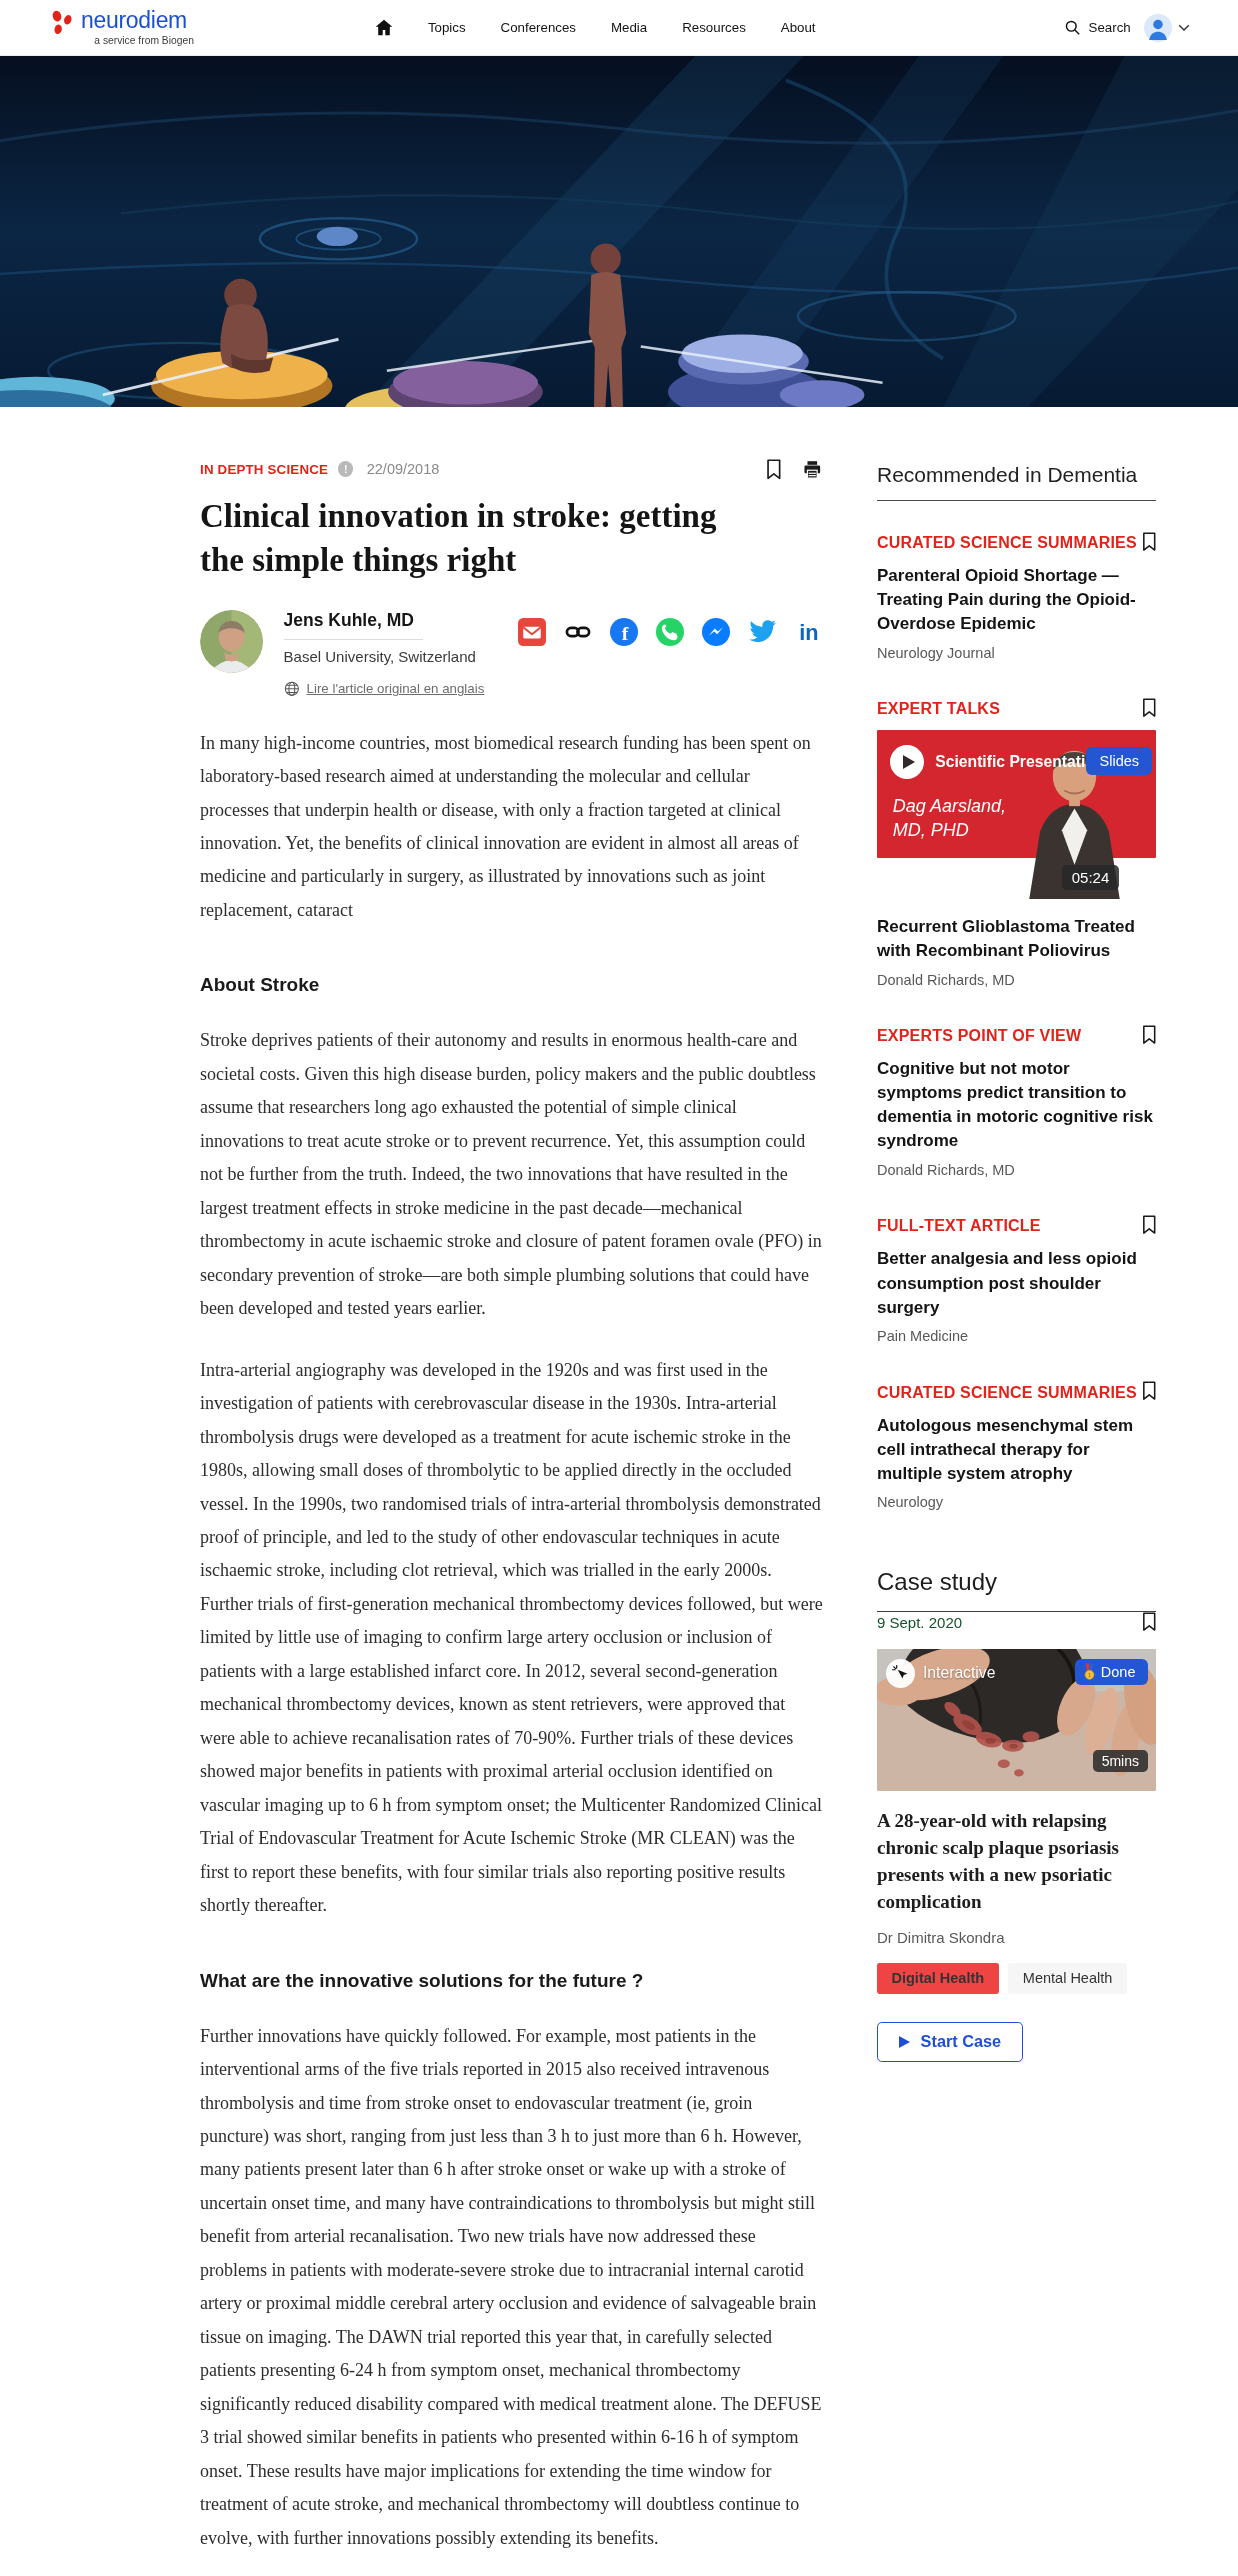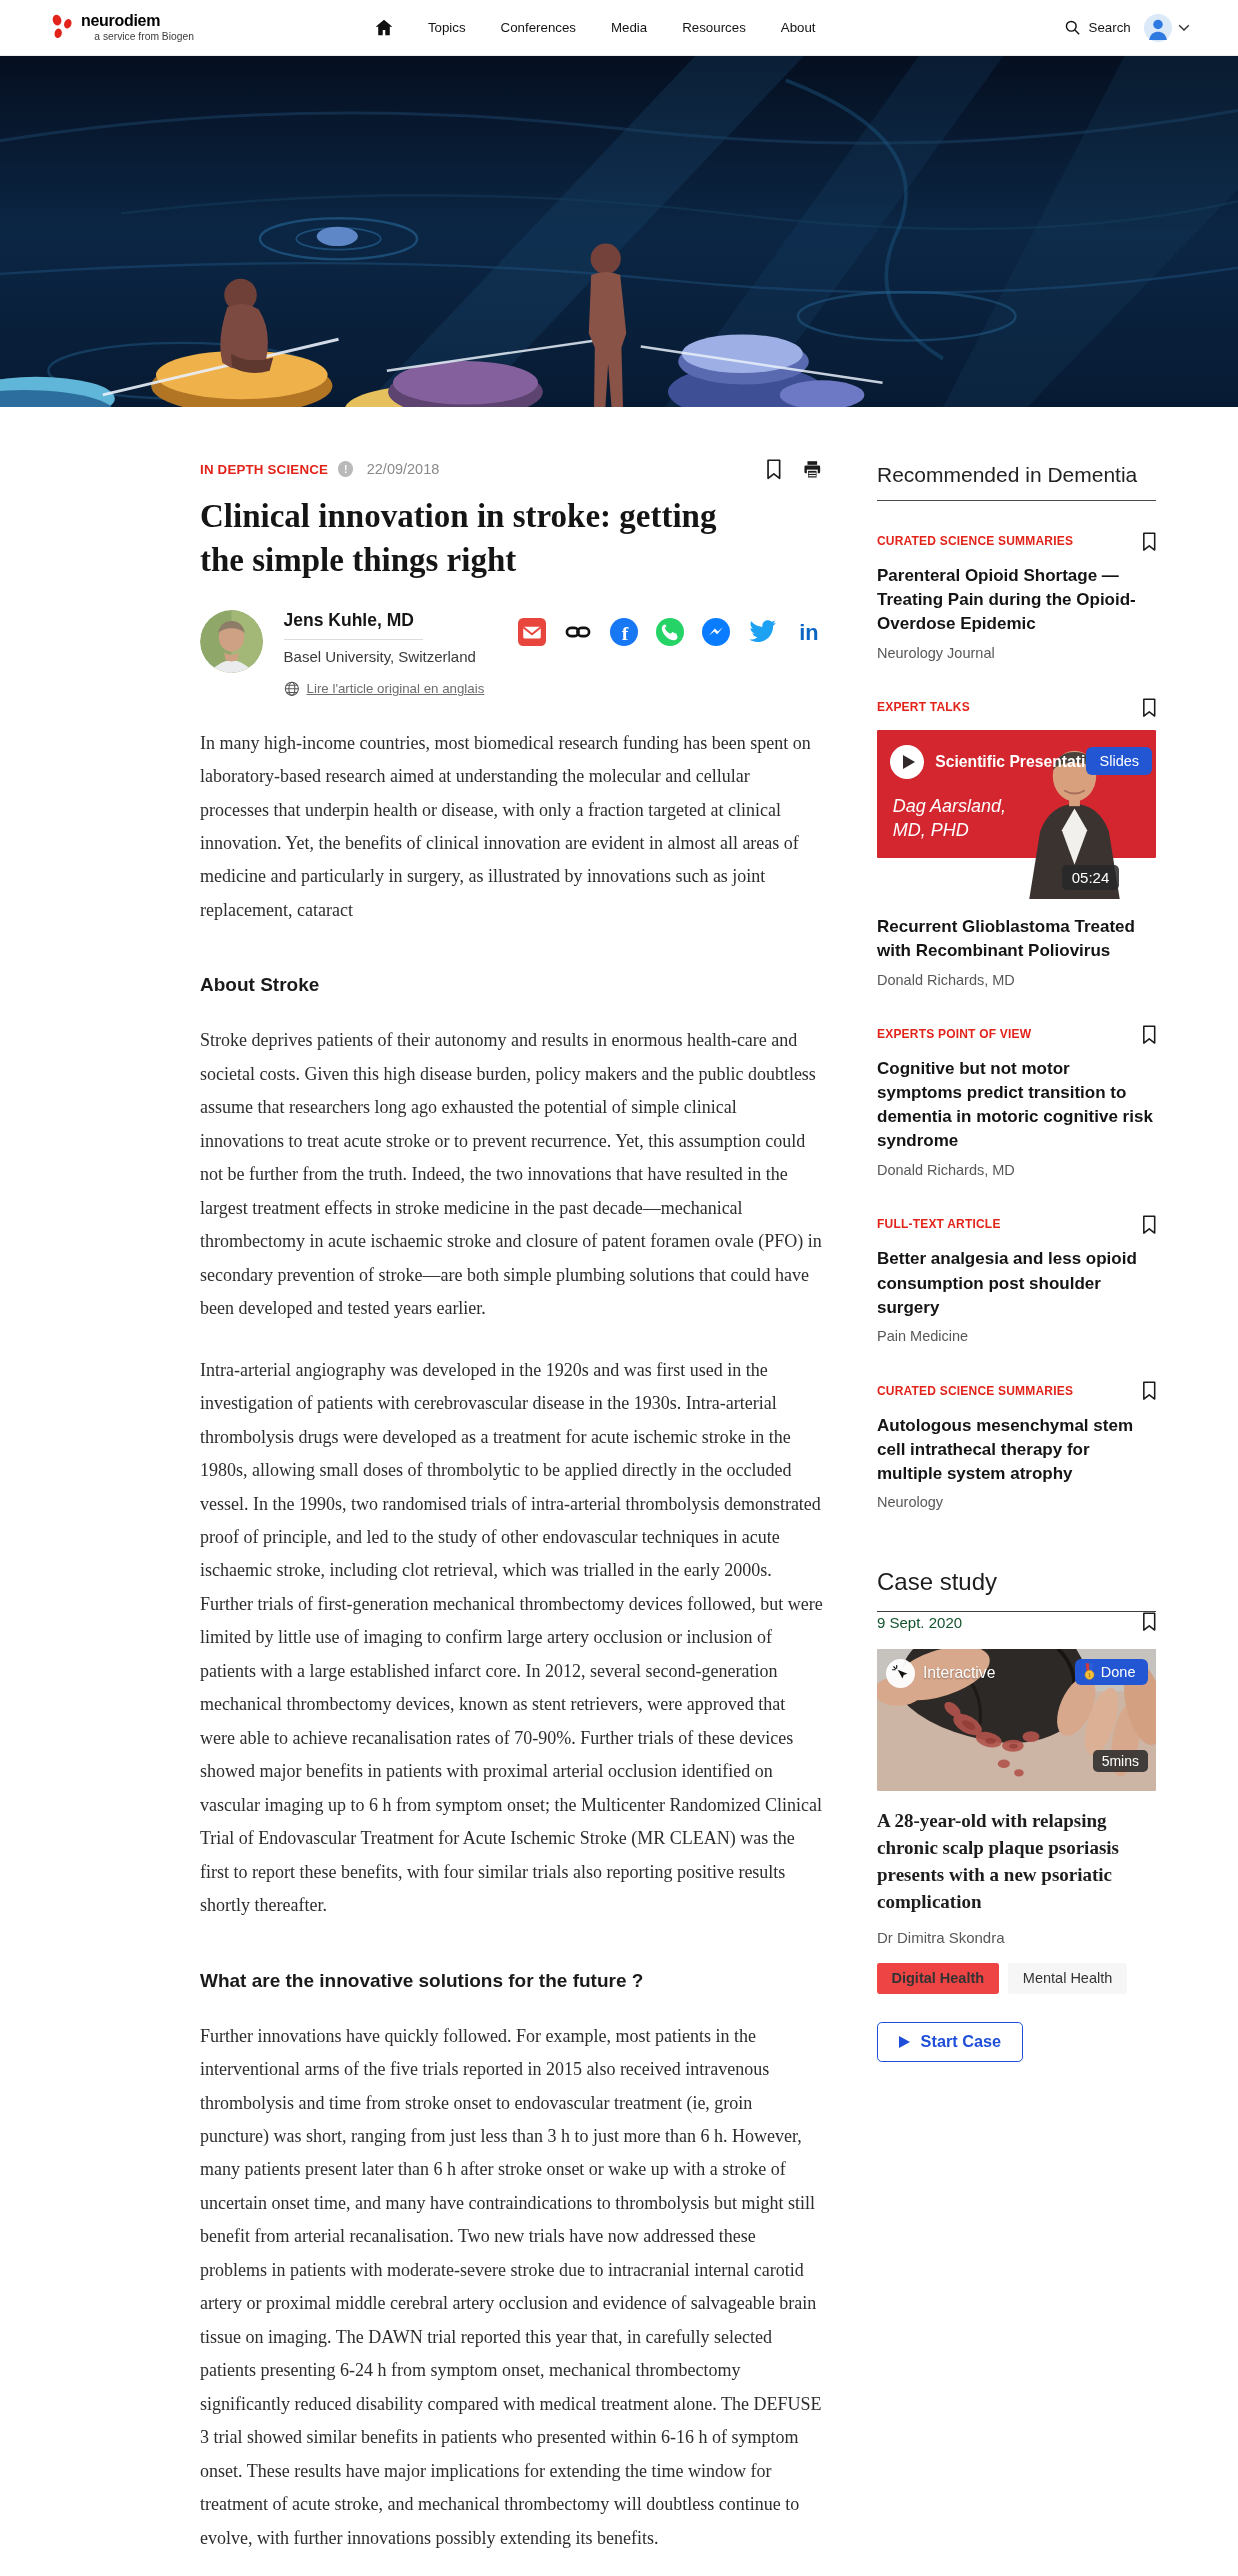--- a/index.html
+++ b/index.html
@@ -4,21 +4,21 @@
 <style>
   *{box-sizing:border-box;margin:0;padding:0}
   html,body{background:#fff}
   body{width:1238px;font-family:"Liberation Sans",sans-serif;color:#1b1b1b;position:relative;min-height:2576px}
 
   
   .header{height:56px;display:flex;align-items:center;padding:0 48px 0 51px;background:#fff;border-bottom:0.6px solid #ececec}
   .logo{display:flex;align-items:flex-start;gap:6px}
   .logo-mark{width:24px;height:26.6px;flex:none;margin-top:1.2px}
   .logo-text-wrap{display:flex;flex-direction:column}
-  .logo-name{font-size:16px;font-weight:700;color:#000000;letter-spacing:-0.3px;line-height:1}
+  .logo-name{font-size:23px;font-weight:400;color:#1d4ed8;letter-spacing:-0.3px;line-height:1}
   .logo-tagline{font-size:10.3px;color:#3c3c3c;margin-top:2.4px;margin-left:13.3px}
   .nav{display:flex;align-items:center;gap:35px;margin-left:181px;margin-right:auto}
   .nav-link{font-size:13.3px;color:#141414;text-decoration:none;cursor:pointer}
   .home-btn{display:flex;align-items:center;cursor:pointer}
   .hdr-right{display:flex;align-items:center;gap:13.3px}
   .search-box{display:flex;align-items:center;gap:7.3px;cursor:pointer}
   .search-label{font-size:13.3px;color:#141414}
   .avatar-chip{display:flex;align-items:center;gap:6px;cursor:pointer}
 
   
@@ -49,21 +49,21 @@
   .share-row{margin-left:auto;display:flex;align-items:center;gap:18px;padding-top:8.5px}
   .share-ic{cursor:pointer;display:flex;align-items:center}
   .article-body{margin-top:30px}
   .article-body p{font-family:"Liberation Serif",serif;font-size:18px;line-height:1.86;color:#2d2d2d;margin:28px 0}
   .article-body h2{font-size:19px;font-weight:700;color:#1a1a1a;margin:47px 0 0}
 
   
   .sb-title{font-size:21px;font-weight:400;color:#222;padding-bottom:13.3px;border-bottom:1.2px solid #4a4a4a;margin-bottom:31px}
   .sb-item{margin-bottom:37px}
   .sb-cat-row{display:flex;justify-content:space-between;align-items:flex-start;margin-bottom:11px}
-  .sb-cat{color:#e2231a;font-weight:700;font-size:12px;letter-spacing:0.2px;padding-top:2.4px}
+  .sb-cat{color:#e2231a;font-weight:700;font-size:16px;letter-spacing:0.2px;padding-top:2.4px}
   .sb-item-title{font-size:17px;font-weight:700;line-height:1.42;color:#141414;cursor:pointer}
   .sb-source{font-size:14.5px;color:#585858;margin-top:8.5px}
   .bm-btn{cursor:pointer;flex:none}
 
   
   .video-card{position:relative;height:169px;margin:3.6px 0 15.7px;cursor:pointer;background:#fff}
   .vc-red{position:absolute;left:0;top:0;width:100%;height:128px;background:#d4262f;border-radius:1.2px}
   .vc-top{position:absolute;left:13.3px;top:14.5px;display:flex;align-items:center;gap:11px}
   .vc-play{width:34px;height:34px;border-radius:50%;background:#fff;display:flex;align-items:center;justify-content:center;flex:none}
   .vc-play-tri{width:0;height:0;border-left:12px solid #33292a;border-top:7.3px solid transparent;border-bottom:7.3px solid transparent;margin-left:3.6px}

